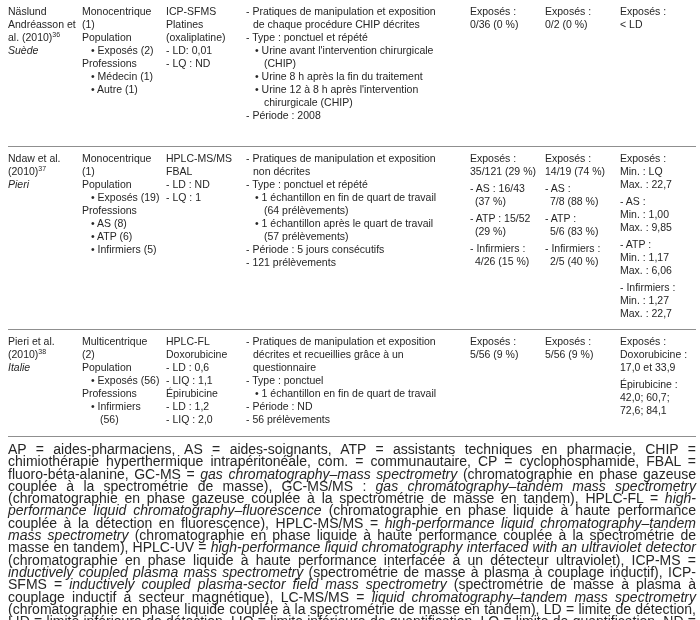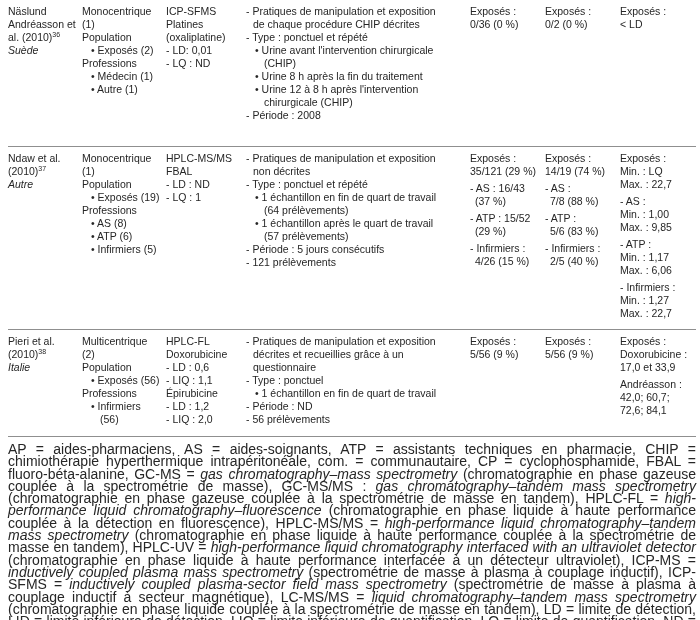--- a/index.html
+++ b/index.html
@@ -86,21 +86,21 @@
         </div>
       <div class="cell">
           <div class="ln ln-t">Exposés :</div>
           <div class="ln ln-t">&lt; LD</div>
         </div>
     </div>
 
     <div class="row row-2">
       <div class="cell">
         <div class="study-name"><span>Ndaw et al. (2010)</span><sup>37</sup></div>
-        <div class="study-country">Autre</div>
+        <div class="study-country">Pieri</div>
       </div>
       <div class="cell">
           <div class="ln ln-t">Monocentrique (1)</div>
           <div class="ln ln-t">Population</div>
           <div class="ln ln-b">• Exposés (19)</div>
           <div class="ln ln-t">Professions</div>
           <div class="ln ln-b">• AS (8)</div>
           <div class="ln ln-b">• ATP (6)</div>
           <div class="ln ln-b">• Infirmiers (5)</div>
         </div>
@@ -192,21 +192,21 @@
           <div class="ln ln-t">5/56 (9 %)</div>
         </div>
       <div class="cell">
           <div class="ln ln-t">Exposés :</div>
           <div class="ln ln-t">5/56 (9 %)</div>
         </div>
       <div class="cell">
           <div class="ln ln-t">Exposés :</div>
           <div class="ln ln-t">Doxorubicine :</div>
           <div class="ln ln-t">17,0 et 33,9</div>
-          <div class="ln ln-g">Andréasson :</div>
+          <div class="ln ln-g">Épirubicine :</div>
           <div class="ln ln-t">42,0; 60,7;</div>
           <div class="ln ln-t">72,6; 84,1</div>
         </div>
     </div>
 
   </div>
 
   <div class="footnotes">
     <p class="fn fn-abbrev"><span>AP = aides-pharmaciens, AS = aides-soignants, ATP = assistants techniques en pharmacie, CHIP = chimiothérapie hyperthermique intrapéritonéale, com. = communautaire, CP = cyclophosphamide, FBAL = fluoro-béta-alanine, GC-MS = </span><span class="it">gas chromatography–mass spectrometry</span><span> (chromatographie en phase gazeuse couplée à la spectrométrie de masse), GC-MS/MS : </span><span class="it">gas chromatography–tandem mass spectrometry</span><span> (chromatographie en phase gazeuse couplée à la spectrométrie de masse en tandem), HPLC-FL = </span><span class="it">high-performance liquid chromatography–fluorescence</span><span> (chromatographie en phase liquide à haute performance couplée à la détection en fluorescence), HPLC-MS/MS = </span><span class="it">high-performance liquid chromatography–tandem mass spectrometry</span><span> (chromatographie en phase liquide à haute performance couplée à la spectrométrie de masse en tandem), HPLC-UV = </span><span class="it">high-performance liquid chromatography interfaced with an ultraviolet detector</span><span> (chromatographie en phase liquide à haute performance interfacée à un détecteur ultraviolet), ICP-MS = </span><span class="it">inductively coupled plasma mass spectrometry</span><span> (spectrométrie de masse à plasma à couplage inductif), ICP-SFMS = </span><span class="it">inductively coupled plasma-sector field mass spectrometry</span><span> (spectrométrie de masse à plasma à couplage inductif à secteur magnétique), LC-MS/MS = </span><span class="it">liquid chromatography–tandem mass spectrometry</span><span> (chromatographie en phase liquide couplée à la spectrométrie de masse en tandem), LD = limite de détection, LID = limite inférieure de détection, LIQ = limite inférieure de quantification, LQ = limite de quantification, ND = non disponible.</span></p>
     <p class="fn">*Les études sont présentées en ordre décroissant d'année de publication.</p>

